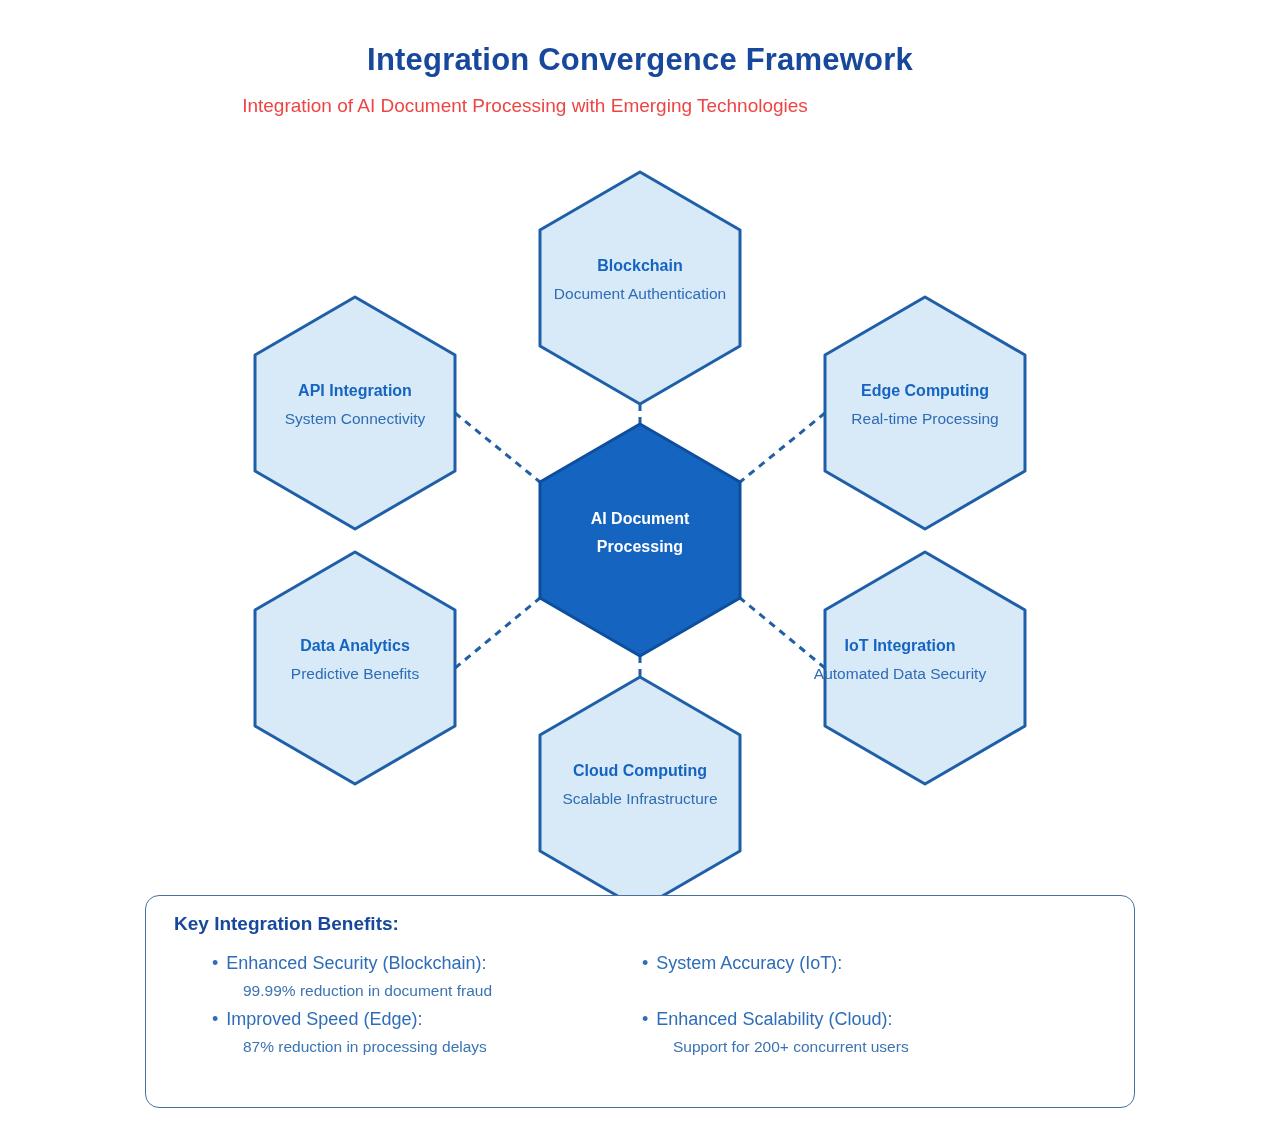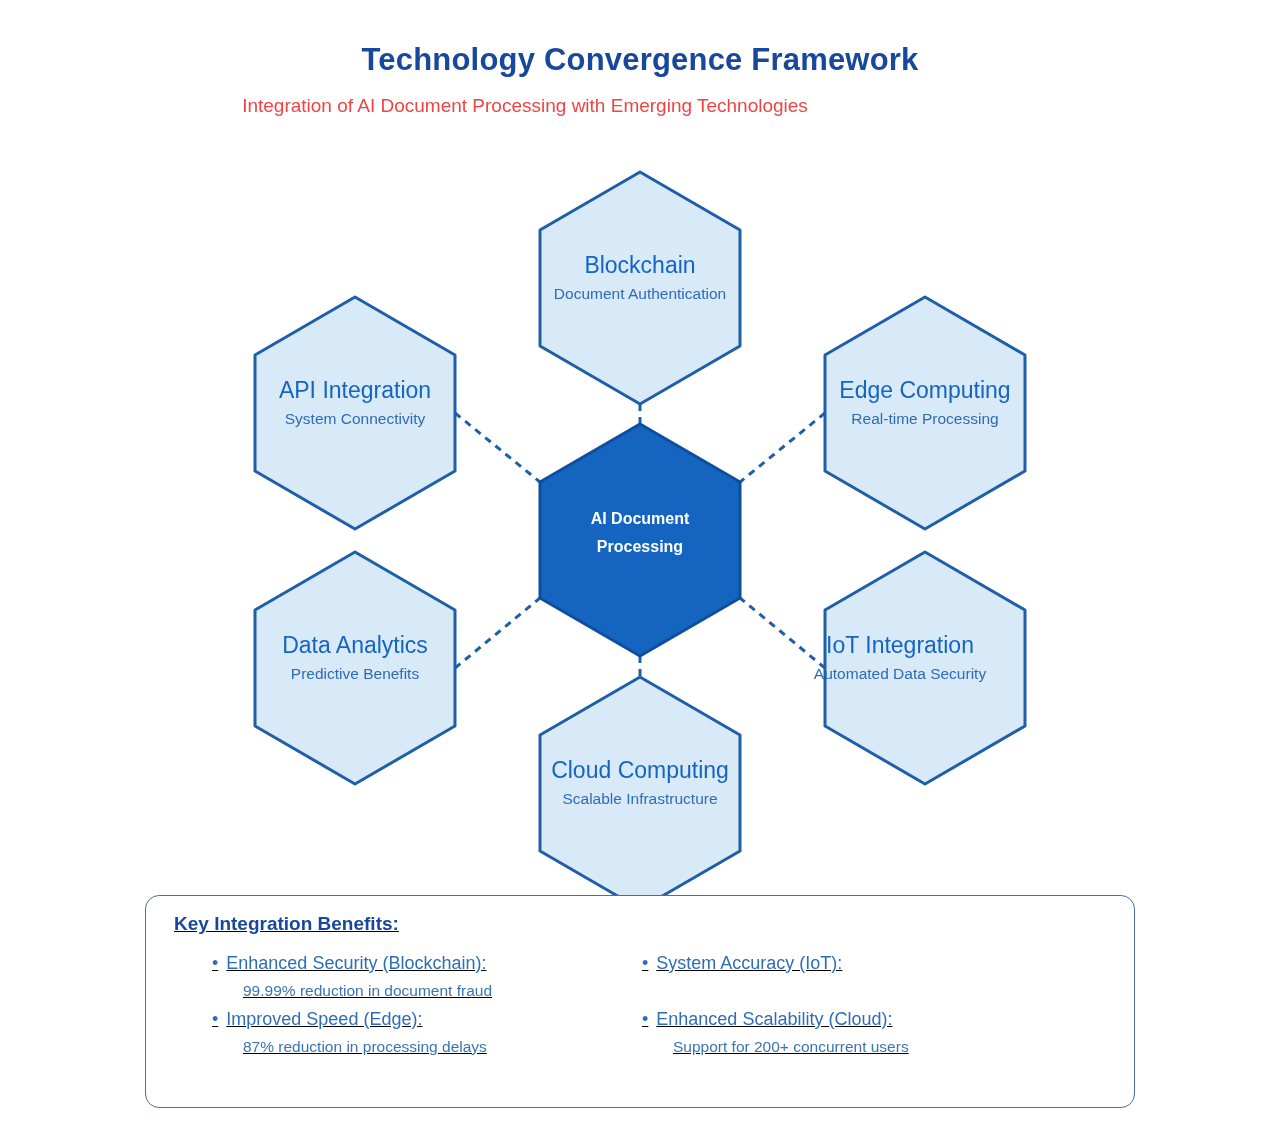--- a/index.html
+++ b/index.html
@@ -41,22 +41,22 @@
     left: 0;
   }
   .hex-label {
     position: absolute;
     width: 240px;
     transform: translate(-50%, -50%);
     text-align: center;
     pointer-events: none;
   }
   .hex-label .hex-title {
-    font-size: 23px;
-    font-weight: normal;
+    font-size: 16px;
+    font-weight: bold;
     color: #1565c0;
     line-height: 25px;
     margin-bottom: 5px;
     text-align: center;
   }
   .hex-label .hex-sub {
     font-size: 15.5px;
     color: #2e6cb4;
     line-height: 21px;
   }
@@ -77,21 +77,20 @@
     position: absolute;
     left: 145px;
     top: 895px;
     width: 990px;
     height: 213px;
     box-sizing: border-box;
     background: #ffffff;
     border: 1.5px solid #49719f;
     border-radius: 14px;
     padding: 17px 28px 0 28px;
-    text-decoration: underline;
   }
   .benefits-heading {
     font-size: 19px;
     font-weight: bold;
     color: #17489b;
     margin: 0 0 16px 0;
   }
   .benefits-grid {
     display: grid;
     grid-template-columns: 430px auto;
@@ -114,21 +113,21 @@
     line-height: 22px;
     margin-left: 31px;
     margin-top: 5px;
   }
 </style>
 </head>
 <body>
 
 <div class="canvas">
 
-  <div class="page-title">Technology Convergence Framework</div>
+  <div class="page-title">Integration Convergence Framework</div>
   <div class="page-subtitle">Integration of AI Document Processing with Emerging Technologies</div>
 
   <svg class="diagram-svg" width="1280" height="1138" viewBox="0 0 1280 1138">
 
     <g stroke="#1e5fa8" stroke-width="3" stroke-dasharray="7 6" fill="none">
       <line x1="640" y1="404" x2="640" y2="424"></line>
       <line x1="455" y1="413" x2="540" y2="482"></line>
       <line x1="825" y1="413" x2="740" y2="482"></line>
       <line x1="455" y1="668" x2="540" y2="598"></line>
       <line x1="825" y1="668" x2="740" y2="598"></line>

